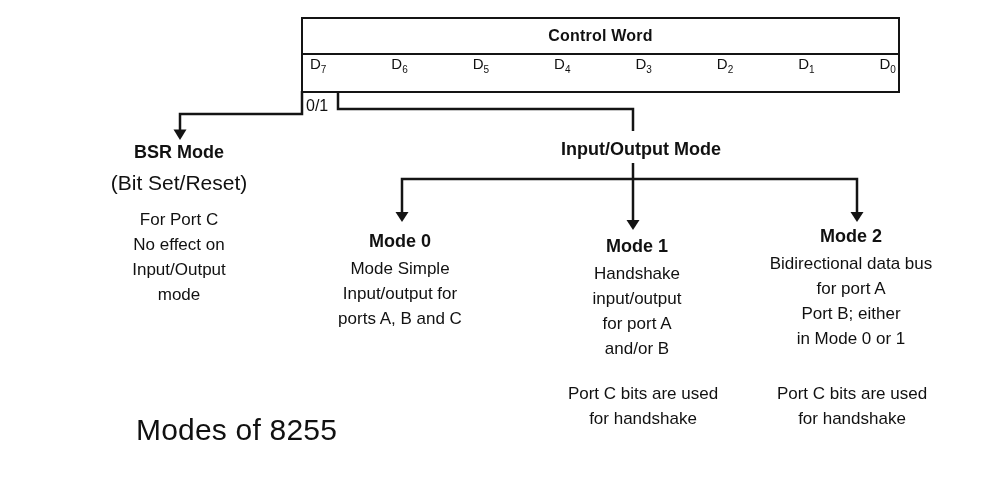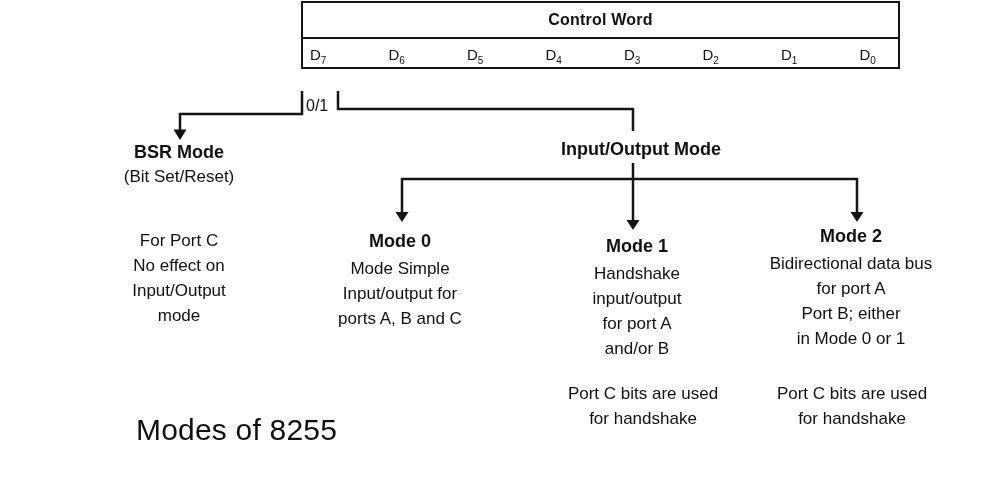--- a/index.html
+++ b/index.html
@@ -14,36 +14,36 @@
     width: 1000px;
     height: 500px;
     background: var(--bg);
     color: var(--text);
     font-family: "Liberation Sans", sans-serif;
     overflow: hidden;
   }
   
   .cw-box {
     position: absolute;
-    left: 301px; top: 1px;
-    width: 599px; height: 68px;
+    left: 301px; top: 17px;
+    width: 599px; height: 76px;
     border: 2px solid var(--line);
     background: var(--bg);
   }
   .cw-header {
     height: 36px;
     border-bottom: 2px solid var(--line);
     display: flex; align-items: center; justify-content: center;
     font-size: 16px; font-weight: bold;
     letter-spacing: 0.2px;
   }
   .cw-bits {
     height: 34px;
-    display: flex; align-items: center; justify-content: space-between;
-    padding: 0 22px 0 7px;
+    display: flex; justify-content: space-between;
+    padding: 0 2px 0 7px;
     font-size: 15px;
   }
   .cw-bits .bit sub { font-size: 10px; }
   
   #connectors {
     position: absolute; left: 0; top: 0;
     width: 1000px; height: 500px;
     pointer-events: none;
   }
   #connectors path { stroke: var(--line); stroke-width: 2.5; fill: none; }
@@ -54,23 +54,23 @@
     transform: translateX(-50%);
     text-align: center;
     white-space: nowrap;
   }
   .branch-label {
     position: absolute;
     left: 306px; top: 97px;
     font-size: 16px;
   }
   .h-bold  { font-size: 18px; font-weight: bold; line-height: 22px; }
-  .h-sub   { font-size: 17px; line-height: 24px; margin-top: 2px; }
+  .h-sub   { font-size: 21px; line-height: 24px; margin-top: 8px; }
   .tline   { font-size: 17px; line-height: 25px; min-height: 25px; }
-  .bsr-body { margin-top: 39px; }
+  .bsr-body { margin-top: 12px; }
   .mode-heading { font-size: 18px; font-weight: bold; line-height: 24px; }
   .mode-body { margin-top: 3px; }
   .para + .para { }
   .note .tline { line-height: 25px; }
   .diagram-title {
     position: absolute;
     left: 136px; top: 413px;
     font-size: 30px; font-weight: normal;
     letter-spacing: 0.2px;
     white-space: nowrap;

